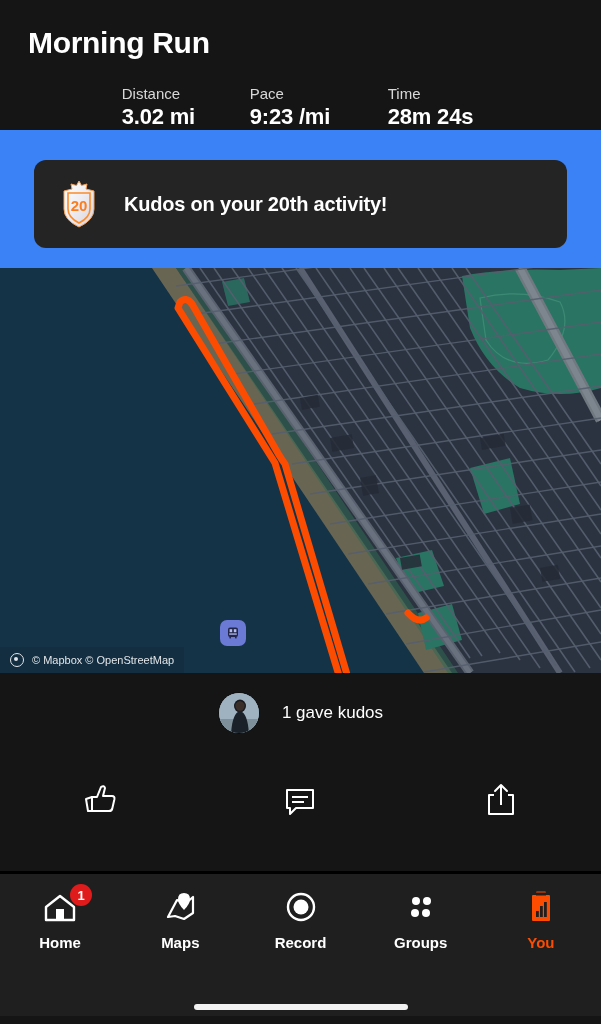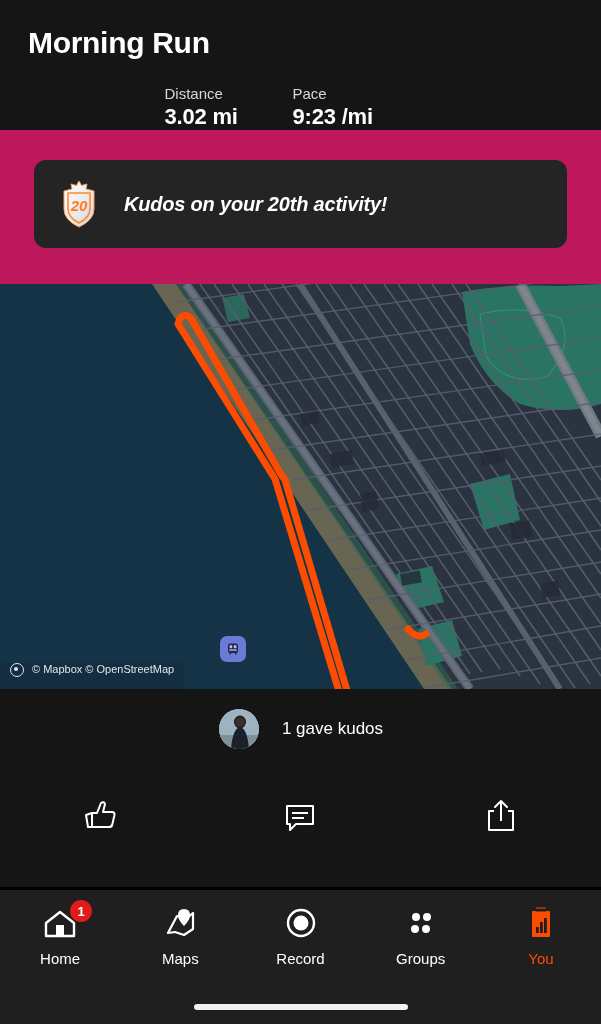--- a/index.html
+++ b/index.html
@@ -17,41 +17,41 @@
 
   .stats { display:flex; margin-top:26px;justify-content:center; }
   .stat { margin-right:0; }
   .stat-distance { width:128px; }
   .stat-pace { width:138px; }
   .stat-time { width:auto; }
   .stat-label { font-size:15px; color:#d8d8d8; font-weight:400; }
   .stat-value { font-size:22px; font-weight:bold; margin-top:2px; letter-spacing:-0.2px; }
 
   
-  .card-wrap { padding:30px 34px 36px 34px; background:#be185d;font-style:italic; }
+  .card-wrap { padding:30px 34px 20px 34px; background:#3b82f6; }
   .card {
     background:#242424; border-radius:12px;
     height:88px; display:flex; align-items:center; padding:0 22px;
   }
   .badge-20 { width:46px; height:50px; position:relative; flex:none; }
   .badge-20 svg { display:block; }
   .card-text { font-size:20px; font-weight:600; margin-left:22px; letter-spacing:-0.2px; }
 
   
   .map { position:relative; width:601px; height:405px; overflow:hidden;
          background:#143347; }
   .map-svg { position:absolute; inset:0; }
 
   .poi {
     position:absolute; width:26px; height:26px; border-radius:7px;
     background:#6b7ad4; display:flex; align-items:center; justify-content:center;
   }
   .attrib {
     position:absolute; left:0; bottom:0; height:26px;
-    display:flex; align-items:flex-start; padding:0 10px;
+    display:flex; align-items:center; padding:0 10px;
     font-size:11px; color:#e3e6ea; background:rgba(16,42,58,0.55);
   }
   .attrib-icon {
     width:14px; height:14px; border-radius:50%;
     border:1.5px solid #e3e6ea; margin-right:8px; position:relative; flex:none;
   }
   .attrib-icon::after {
     content:""; position:absolute; width:4px; height:4px; border-radius:50%;
     background:#e3e6ea; left:3px; top:3px;
   }
@@ -68,21 +68,21 @@
   .actions { height:92px; display:flex; align-items:center; background:#151515; }
   .action { flex:1; display:flex; align-items:center; justify-content:center; }
 
   .spacer-bottom { height:26px; background:#151515; }
   .divider { height:3px; background:#000; }
 
   
   .tabbar { height:108px; background:#1f1f1f; display:flex; align-items:flex-start; padding-top:12px; }
   .tab { flex:1; display:flex; flex-direction:column; align-items:center; }
   .tab-icon { height:42px; display:flex; align-items:center; justify-content:center; position:relative; }
-  .tab-label { font-size:15px; color:#fff; margin-top:6px; font-weight:400; }
+  .tab-label { font-size:15px; color:#fff; margin-top:6px; font-weight:700; }
   .tab-label.active { color:#fc4c02; }
   .badge-dot {
     position:absolute; top:-2px; right:-12px;
     background:#e01b1b; color:#fff; border-radius:50%;
     width:22px; height:22px; font-size:13px; font-weight:600;
     display:flex; align-items:center; justify-content:center;
   }
 
   .home-indicator {
     position:absolute; left:50%; transform:translateX(-50%);
@@ -96,20 +96,24 @@
 <div class="header">
   <div class="title">Morning Run</div>
   <div class="stats">
     <div class="stat stat-distance">
       <div class="stat-label">Distance</div>
       <div class="stat-value">3.02 mi</div>
     </div>
     <div class="stat stat-pace">
       <div class="stat-label">Pace</div>
       <div class="stat-value">9:23 /mi</div>
+    </div>
+    <div class="stat stat-time">
+      <div class="stat-label">Time</div>
+      <div class="stat-value">28m 24s</div>
     </div>
   </div>
 </div>
 
 <div class="card-wrap">
   <div class="card">
     <div class="badge-20">
       <svg width="46" height="50" viewBox="0 0 46 50">
         <defs>
           <linearGradient id="shg" x1="0" y1="0" x2="1" y2="1">

